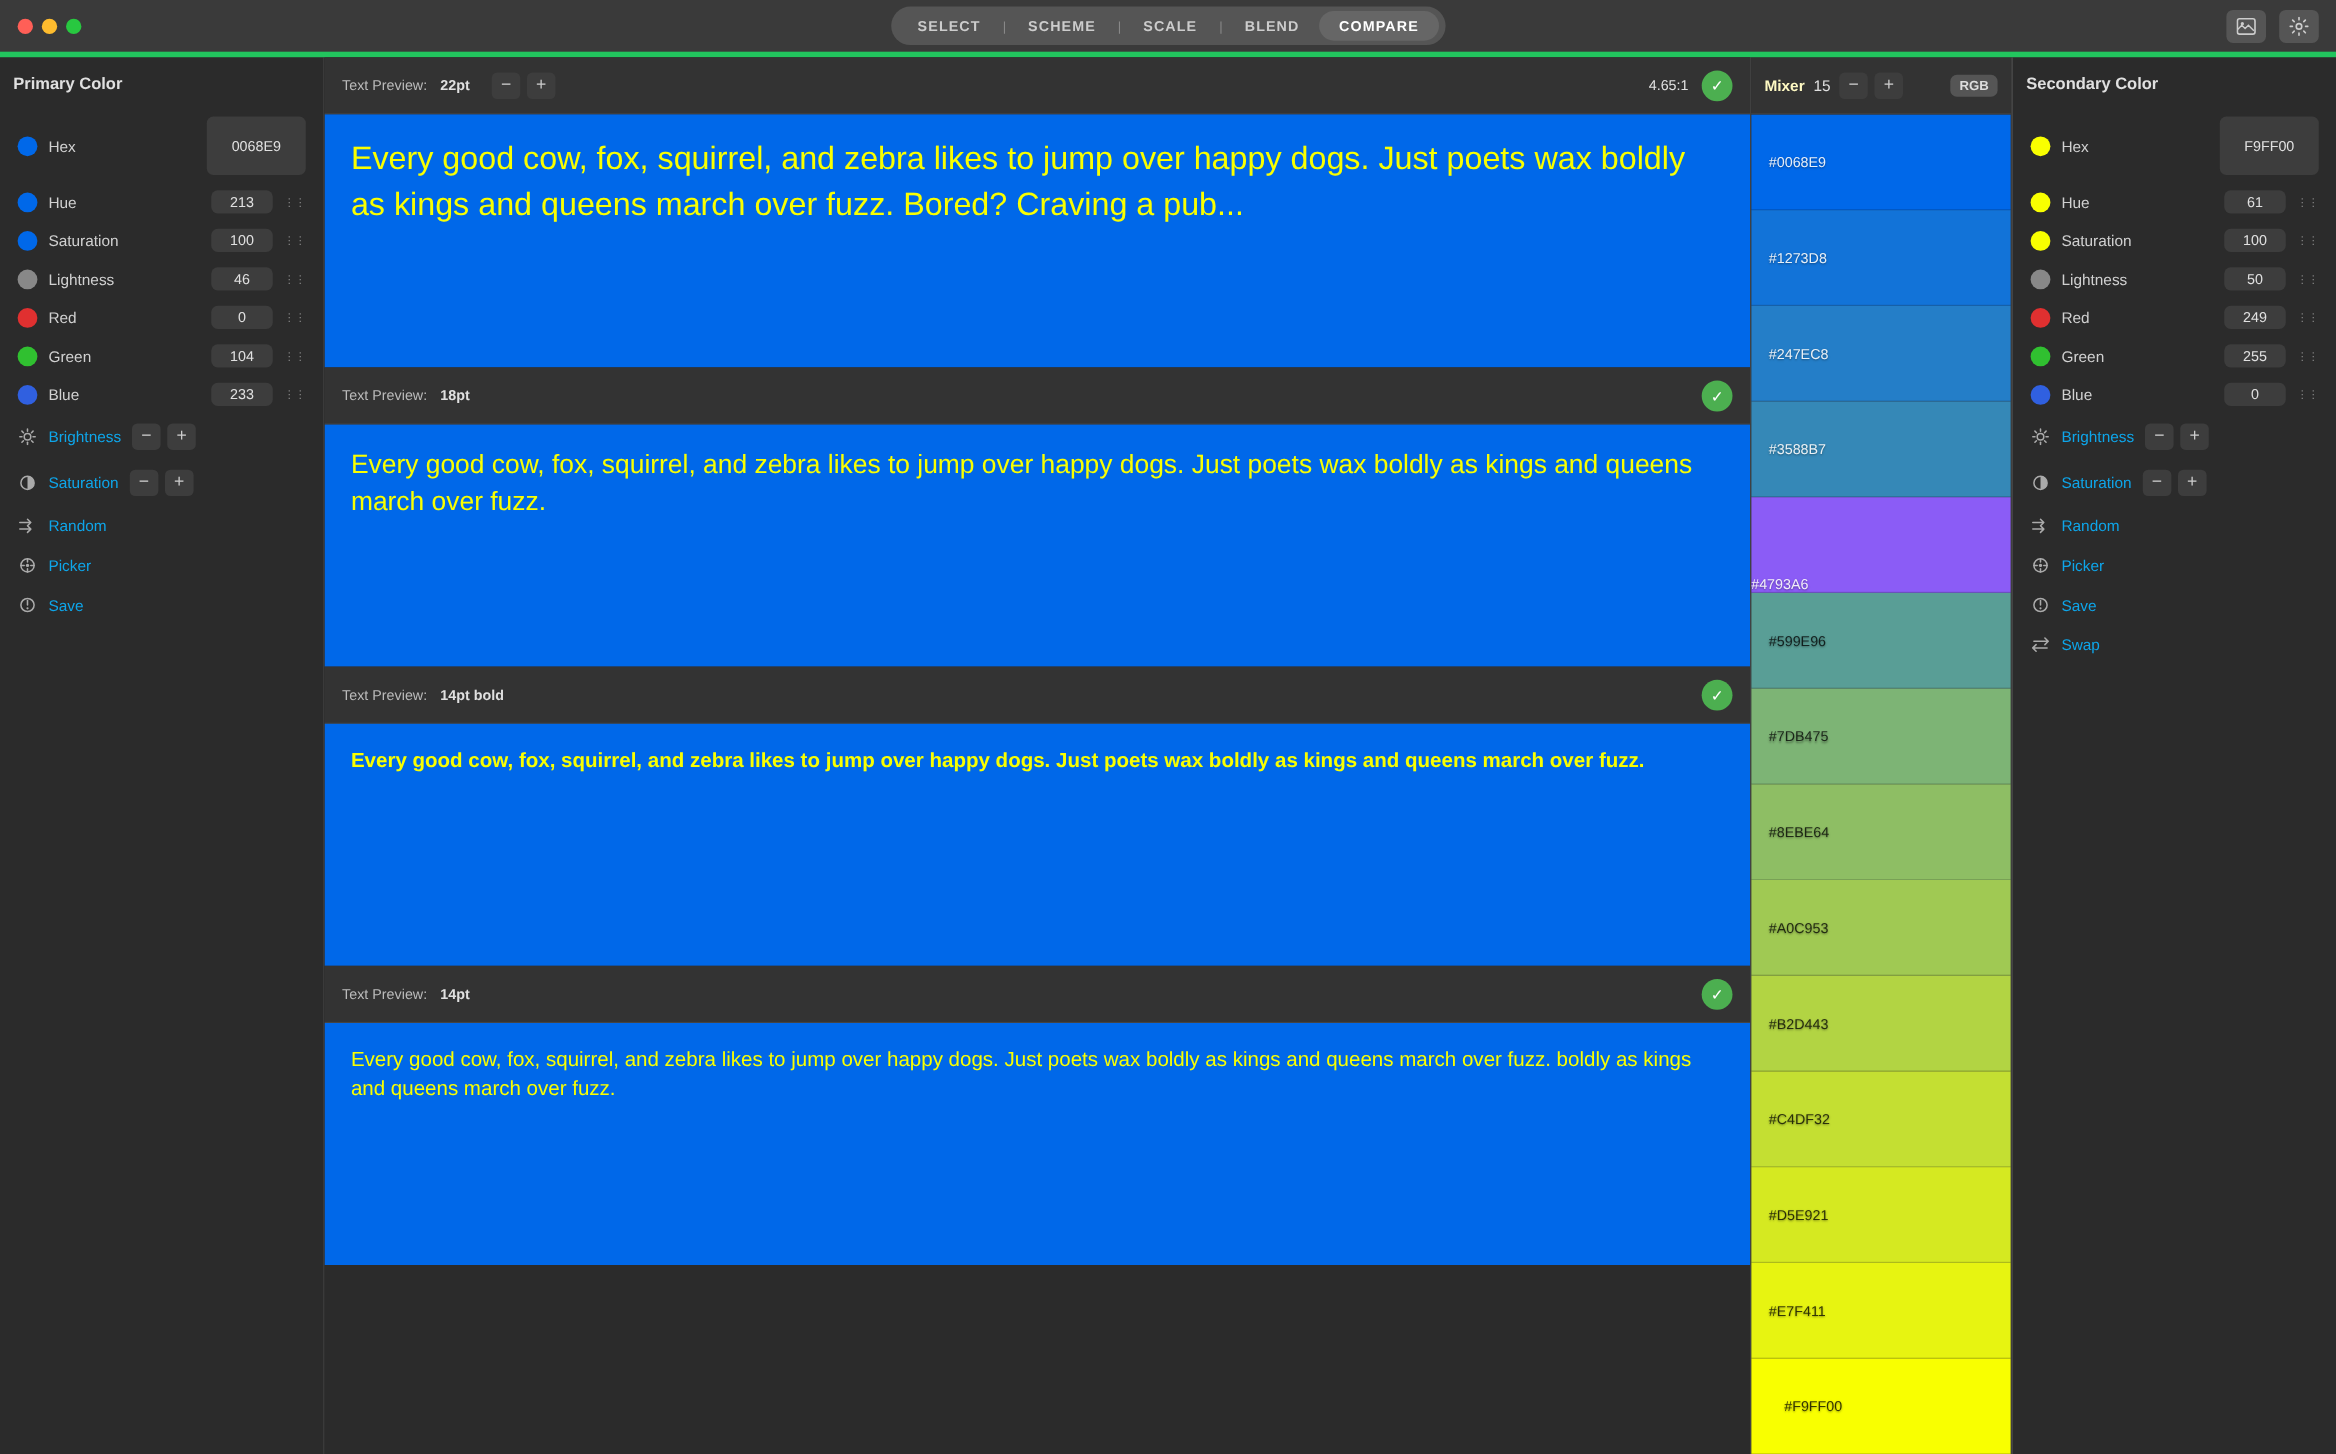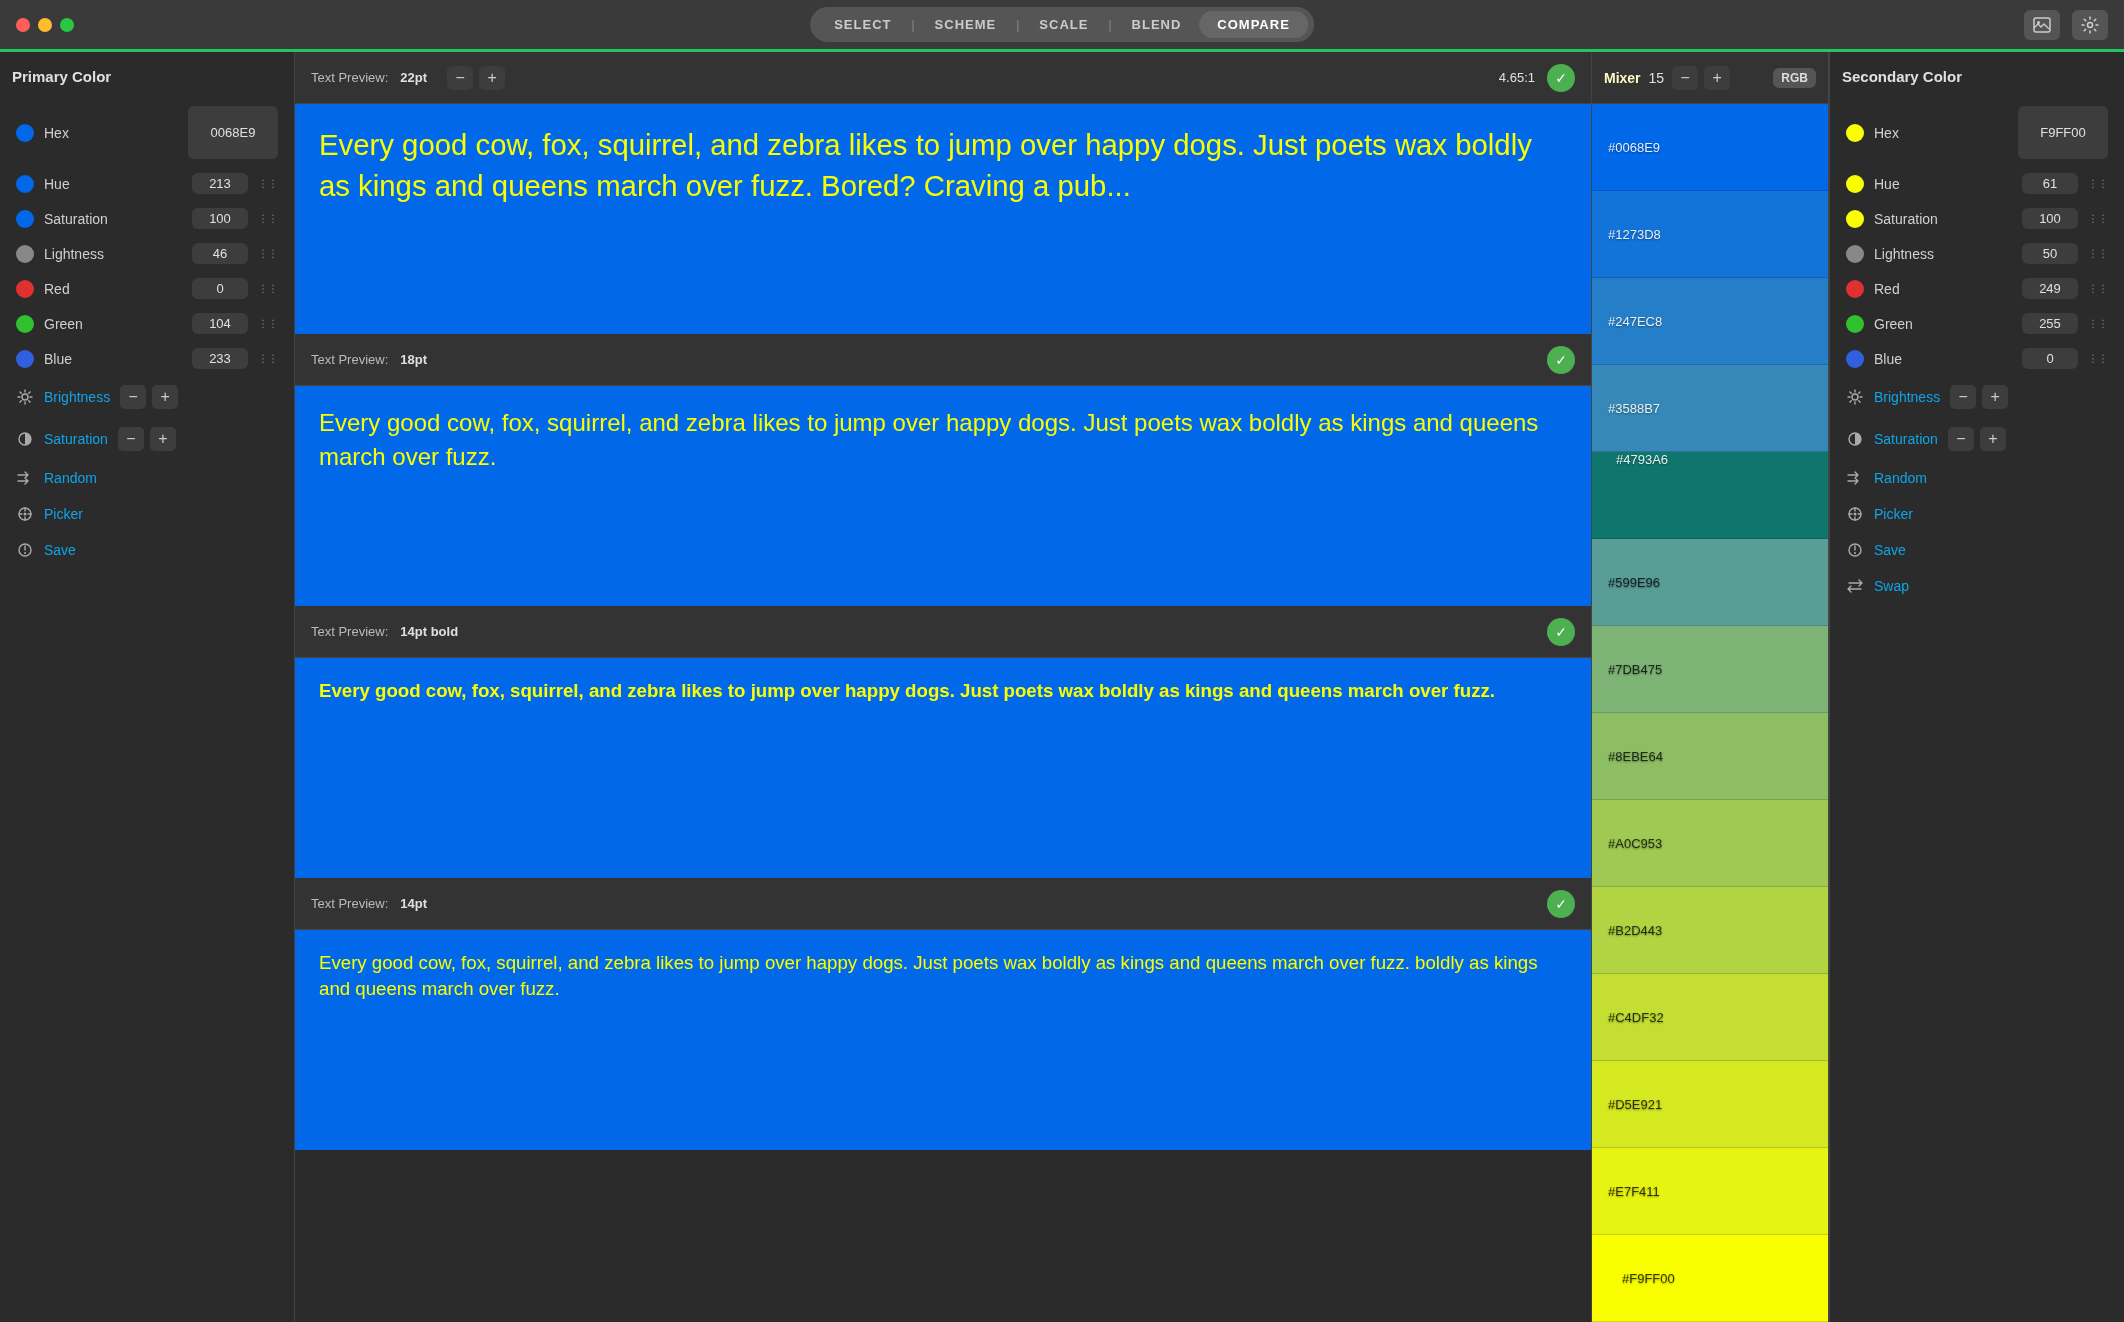--- a/index.html
+++ b/index.html
@@ -16,21 +16,21 @@
 
     
     .titlebar {
       background: #3a3a3a;
       height: 52px;
       display: flex;
       align-items: center;
       padding: 0 16px;
       gap: 8px;
       flex-shrink: 0;
-      border-bottom: 3px solid #22c55e;
+      border-bottom: 5px solid #22c55e;
       position: relative;
     }
     .traffic-lights {
       display: flex;
       gap: 8px;
       align-items: center;
     }
     .traffic-light {
       width: 14px;
       height: 14px;
@@ -568,21 +568,21 @@
         </div>
         <div class="mixer-item" style="background: rgb(18, 115, 216); flex: 1 1 0%; min-height: 0px; display: flex; align-items: center; padding-left: 16px; border-bottom: 1px solid rgba(0, 0, 0, 0.15);">
           <span class="mixer-item-label" style="color: rgba(255, 255, 255, 0.9); font-size: 13px; font-weight: 500;">#1273D8</span>
         </div>
         <div class="mixer-item" style="background: rgb(36, 126, 200); flex: 1 1 0%; min-height: 0px; display: flex; align-items: center; padding-left: 16px; border-bottom: 1px solid rgba(0, 0, 0, 0.15);">
           <span class="mixer-item-label" style="color: rgba(255, 255, 255, 0.9); font-size: 13px; font-weight: 500;">#247EC8</span>
         </div>
         <div class="mixer-item" style="background: rgb(53, 136, 183); flex: 1 1 0%; min-height: 0px; display: flex; align-items: center; padding-left: 16px; border-bottom: 1px solid rgba(0, 0, 0, 0.15);">
           <span class="mixer-item-label" style="color: rgba(255, 255, 255, 0.9); font-size: 13px; font-weight: 500;">#3588B7</span>
         </div>
-        <div class="mixer-item" style="background: #0f766e; flex: 1 1 0%; min-height: 0px; display: flex; align-items: flex-start; padding-left: 24px; border-bottom: 1px solid rgba(0, 0, 0, 0.15);">
+        <div class="mixer-item" style="background: #8b5cf6; flex: 1 1 0%; min-height: 0px; display: flex; align-items: flex-end; padding-left: 0; border-bottom: 1px solid rgba(0, 0, 0, 0.15);">
           <span class="mixer-item-label" style="color: rgba(255, 255, 255, 0.9); font-size: 13px; font-weight: 500;">#4793A6</span>
         </div>
         <div class="mixer-item" style="background: rgb(89, 158, 150); flex: 1 1 0%; min-height: 0px; display: flex; align-items: center; padding-left: 16px; border-bottom: 1px solid rgba(0, 0, 0, 0.15);">
           <span class="mixer-item-label" style="color: rgba(0, 0, 0, 0.75); font-size: 13px; font-weight: 500;">#599E96</span>
         </div>
         <div class="mixer-item" style="background: rgb(125, 180, 117); flex: 1 1 0%; min-height: 0px; display: flex; align-items: center; padding-left: 16px; border-bottom: 1px solid rgba(0, 0, 0, 0.15);">
           <span class="mixer-item-label" style="color: rgba(0, 0, 0, 0.75); font-size: 13px; font-weight: 500;">#7DB475</span>
         </div>
         <div class="mixer-item" style="background: rgb(142, 190, 100); flex: 1 1 0%; min-height: 0px; display: flex; align-items: center; padding-left: 16px; border-bottom: 1px solid rgba(0, 0, 0, 0.15);">
           <span class="mixer-item-label" style="color: rgba(0, 0, 0, 0.75); font-size: 13px; font-weight: 500;">#8EBE64</span>

